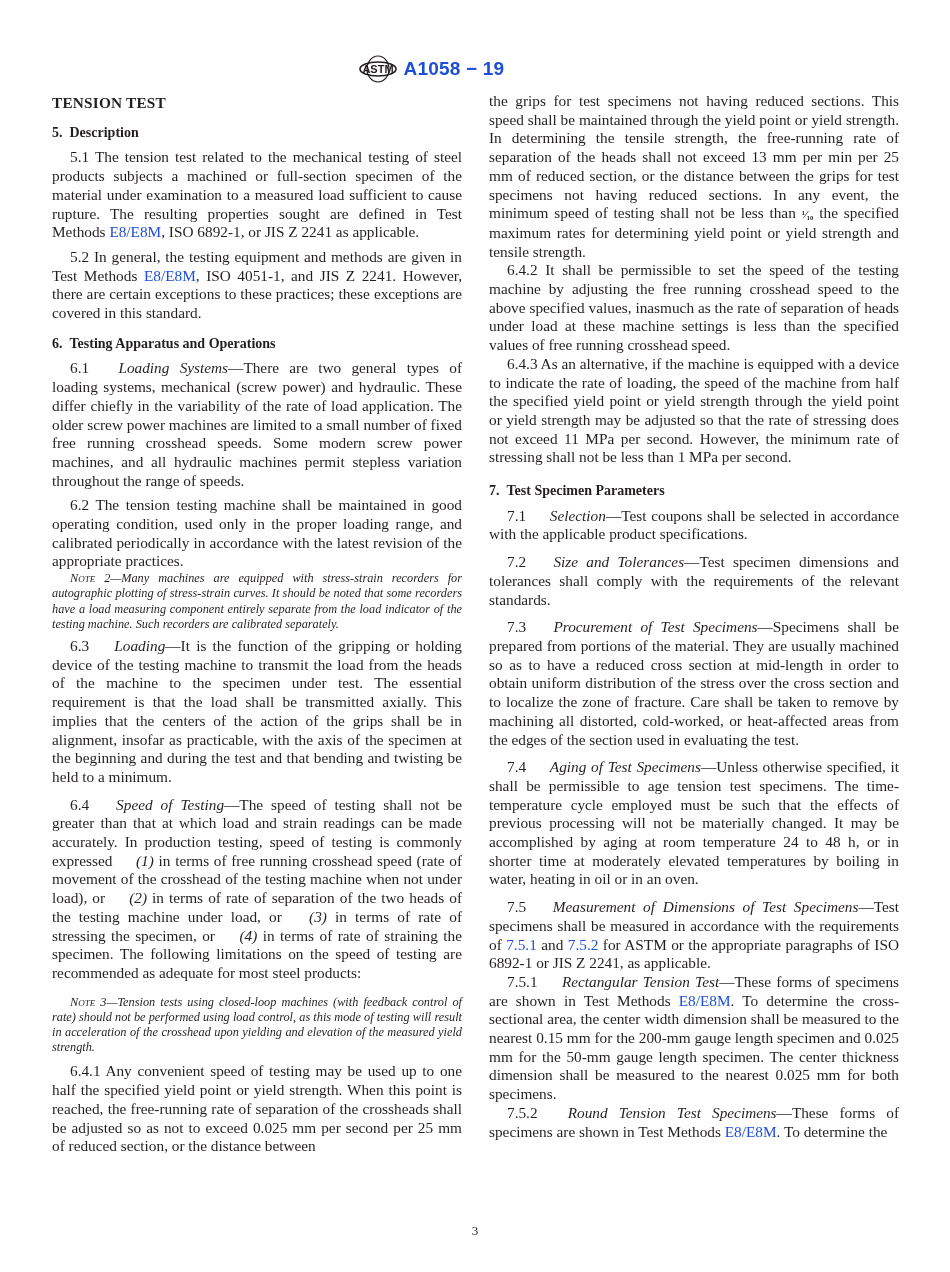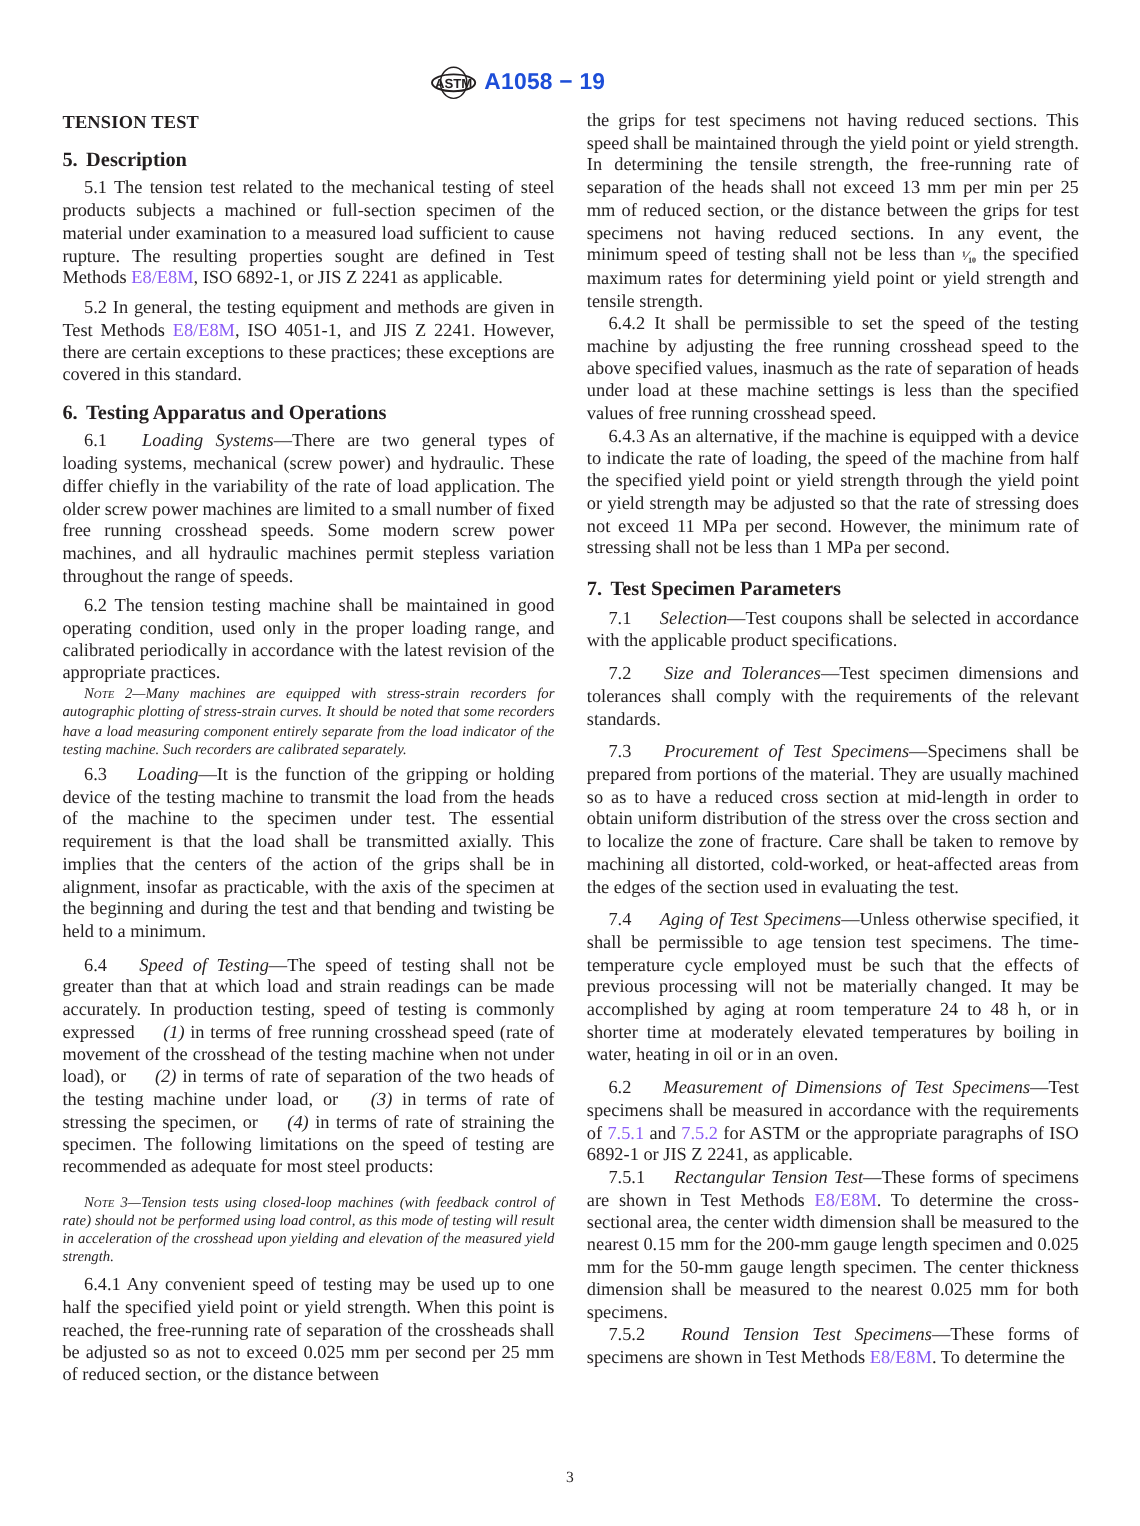--- a/index.html
+++ b/index.html
@@ -21,32 +21,32 @@
     position: absolute; top: 92px; width: 410px;
     font-size: 15.3px; line-height: 18.7px; text-align: justify;
   }
   .col.left { left: 52px; }
   .col.right { left: 489px; }
   .center-title {
     font-weight: bold; font-size: 15.3px;
     margin: 2px 0 11px 0; letter-spacing: 0.2px;
   }
   h2 {
-    font-size: 17px; font-weight: bold; margin: 0 0 6px 0; line-height: 18.7px;
+    font-size: 14px; font-weight: bold; margin: 0 0 6px 0; line-height: 18.7px;
   }
   h2 .num { margin-right: 7px; }
   p { margin: 0; text-indent: 18px; }
   p.gap { margin-bottom: 6px; }
   p.gap-lg { margin-bottom: 9px; }
   .note {
     font-size: 12.3px; line-height: 15.2px; text-indent: 18px; text-align: justify; font-style: italic;
   }
   .note .sc { font-variant: small-caps; }
   .ital { font-style: italic; margin-left: 19px; }
-  .link { color: #8b5cf6; }
+  .link { color: #1d4ed8; }
   .frac { font-size: 11px; font-weight: bold; }
   .section-gap { height: 12px; }
   .page-num {
     position: absolute; top: 1223px; left: 0; width: 950px; text-align: center;
     font-size: 13px;
   }
 </style>
 </head>
 <body>
 
@@ -83,18 +83,18 @@
   <p style="text-indent:0;"><span>the grips for test specimens not having reduced sections. This speed shall be maintained through the yield point or yield strength. In determining the tensile strength, the free-running rate of separation of the heads shall not exceed 13 mm per min per 25 mm of reduced section, or the distance between the grips for test specimens not having reduced sections. In any event, the minimum speed of testing shall not be less than </span><span class="frac">¹⁄₁₀</span><span> the specified maximum rates for determining yield point or yield strength and tensile strength.</span></p>
   <p>6.4.2  It shall be permissible to set the speed of the testing machine by adjusting the free running crosshead speed to the above specified values, inasmuch as the rate of separation of heads under load at these machine settings is less than the specified values of free running crosshead speed.</p>
   <p>6.4.3  As an alternative, if the machine is equipped with a device to indicate the rate of loading, the speed of the machine from half the specified yield point or yield strength through the yield point or yield strength may be adjusted so that the rate of stressing does not exceed 11 MPa per second. However, the minimum rate of stressing shall not be less than 1 MPa per second.</p>
 
   <div class="section-gap" style="height:15px;"></div>
   <h2><span class="num">7.</span><span>Test Specimen Parameters</span></h2>
   <p class="gap-lg"><span>7.1 </span><span class="ital">Selection</span><span>—Test coupons shall be selected in accordance with the applicable product specifications.</span></p>
   <p class="gap-lg"><span>7.2 </span><span class="ital">Size and Tolerances</span><span>—Test specimen dimensions and tolerances shall comply with the requirements of the relevant standards.</span></p>
   <p class="gap-lg"><span>7.3 </span><span class="ital">Procurement of Test Specimens</span><span>—Specimens shall be prepared from portions of the material. They are usually machined so as to have a reduced cross section at mid-length in order to obtain uniform distribution of the stress over the cross section and to localize the zone of fracture. Care shall be taken to remove by machining all distorted, cold-worked, or heat-affected areas from the edges of the section used in evaluating the test.</span></p>
   <p class="gap-lg"><span>7.4 </span><span class="ital">Aging of Test Specimens</span><span>—Unless otherwise specified, it shall be permissible to age tension test specimens. The time-temperature cycle employed must be such that the effects of previous processing will not be materially changed. It may be accomplished by aging at room temperature 24 to 48 h, or in shorter time at moderately elevated temperatures by boiling in water, heating in oil or in an oven.</span></p>
-  <p><span>6.2 </span><span class="ital">Measurement of Dimensions of Test Specimens</span><span>—Test specimens shall be measured in accordance with the requirements of </span><span class="link">7.5.1</span><span> and </span><span class="link">7.5.2</span><span> for ASTM or the appropriate paragraphs of ISO 6892-1 or JIS Z 2241, as applicable.</span></p>
+  <p><span>7.5 </span><span class="ital">Measurement of Dimensions of Test Specimens</span><span>—Test specimens shall be measured in accordance with the requirements of </span><span class="link">7.5.1</span><span> and </span><span class="link">7.5.2</span><span> for ASTM or the appropriate paragraphs of ISO 6892-1 or JIS Z 2241, as applicable.</span></p>
   <p><span>7.5.1 </span><span class="ital">Rectangular Tension Test</span><span>—These forms of specimens are shown in Test Methods </span><span class="link">E8/E8M</span><span>. To determine the cross-sectional area, the center width dimension shall be measured to the nearest 0.15 mm for the 200-mm gauge length specimen and 0.025 mm for the 50-mm gauge length specimen. The center thickness dimension shall be measured to the nearest 0.025 mm for both specimens.</span></p>
   <p><span>7.5.2 </span><span class="ital">Round Tension Test Specimens</span><span>—These forms of specimens are shown in Test Methods </span><span class="link">E8/E8M</span><span>. To determine the</span></p>
 </div>
 
 <div class="page-num">3</div>
 
 </body></html>

